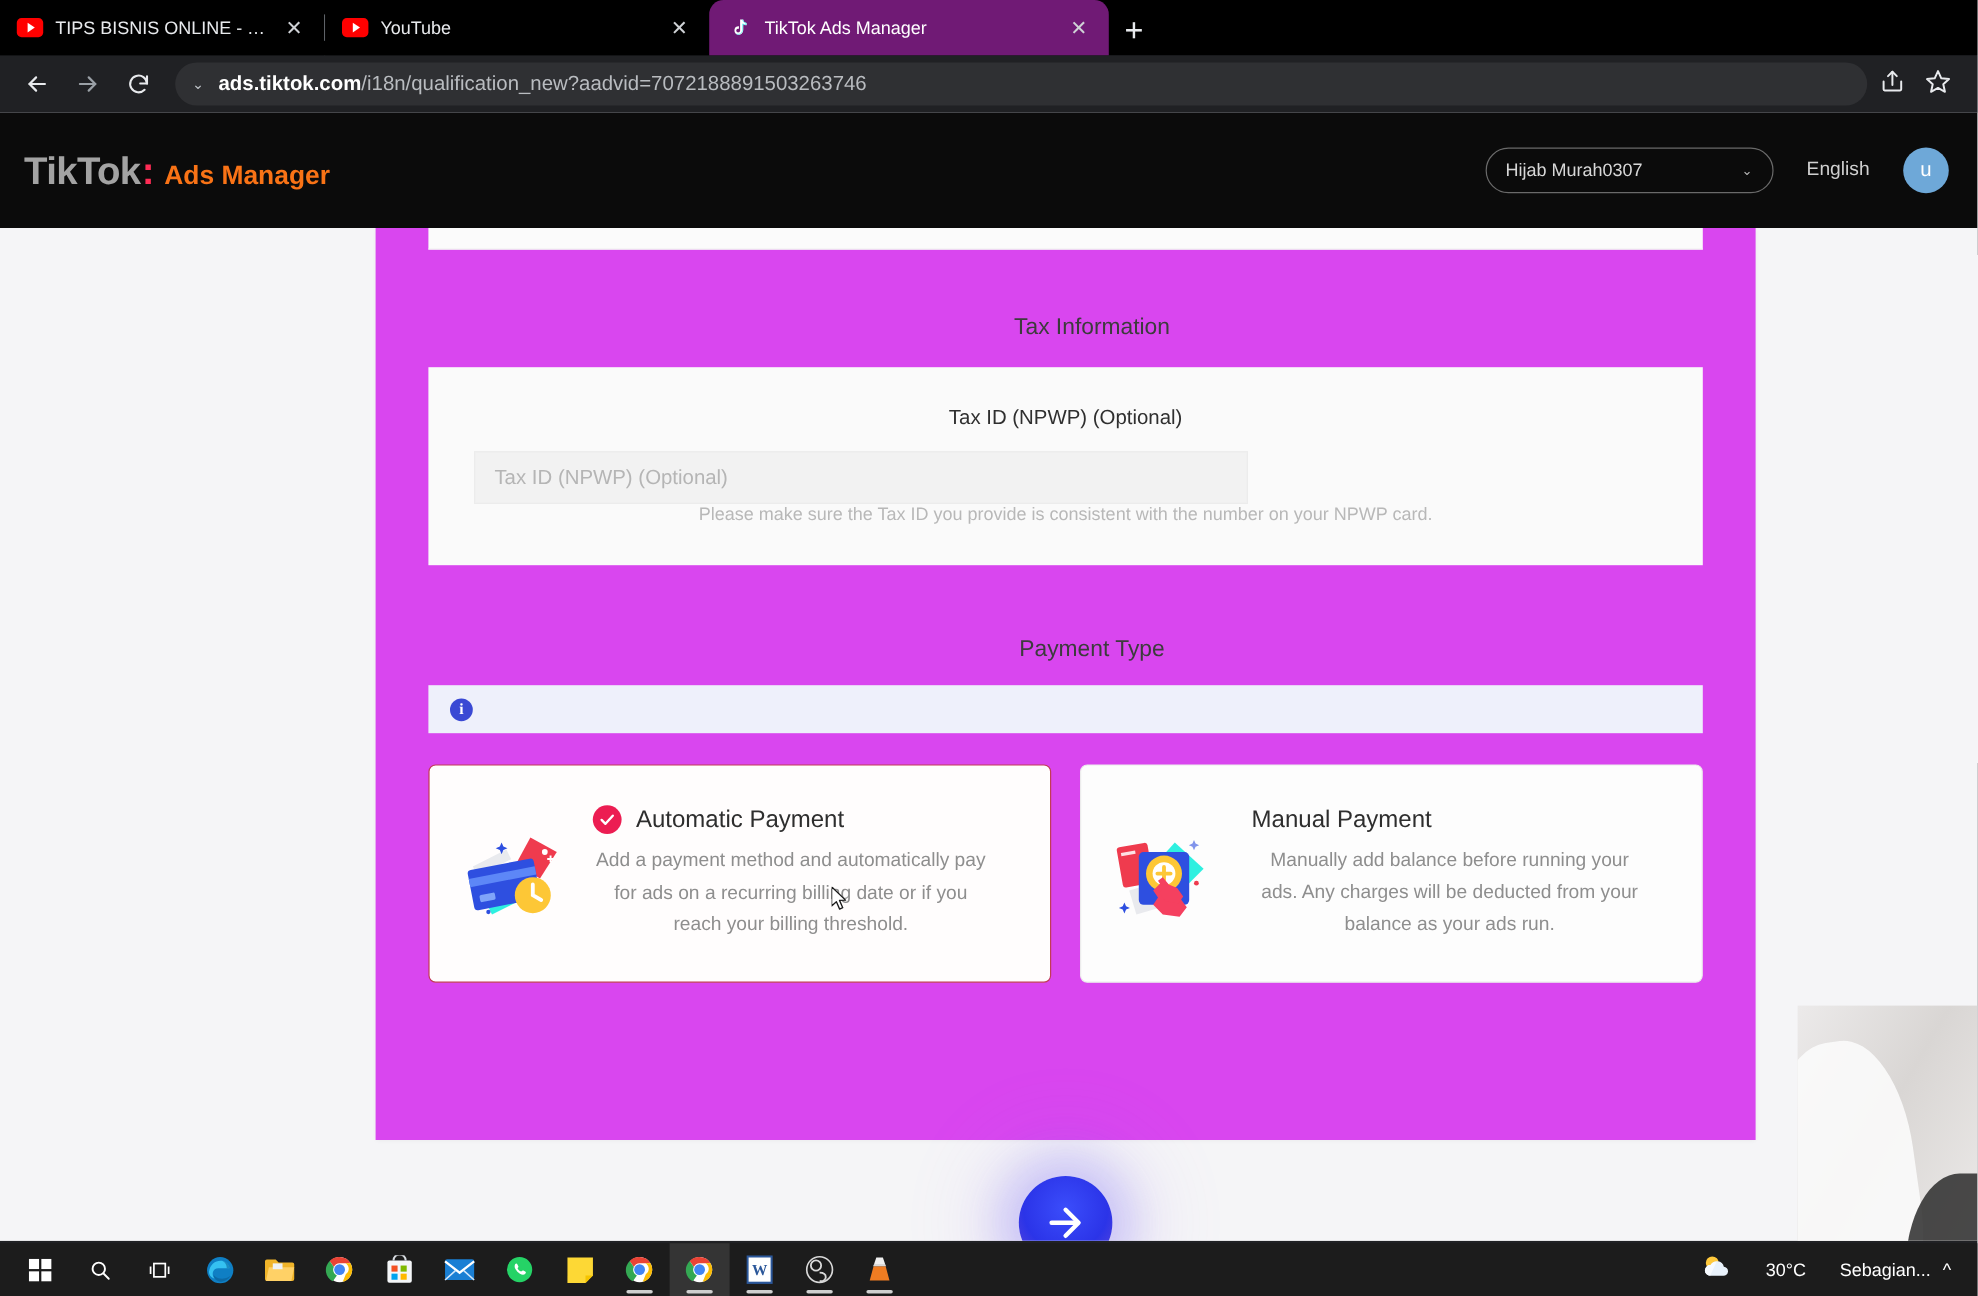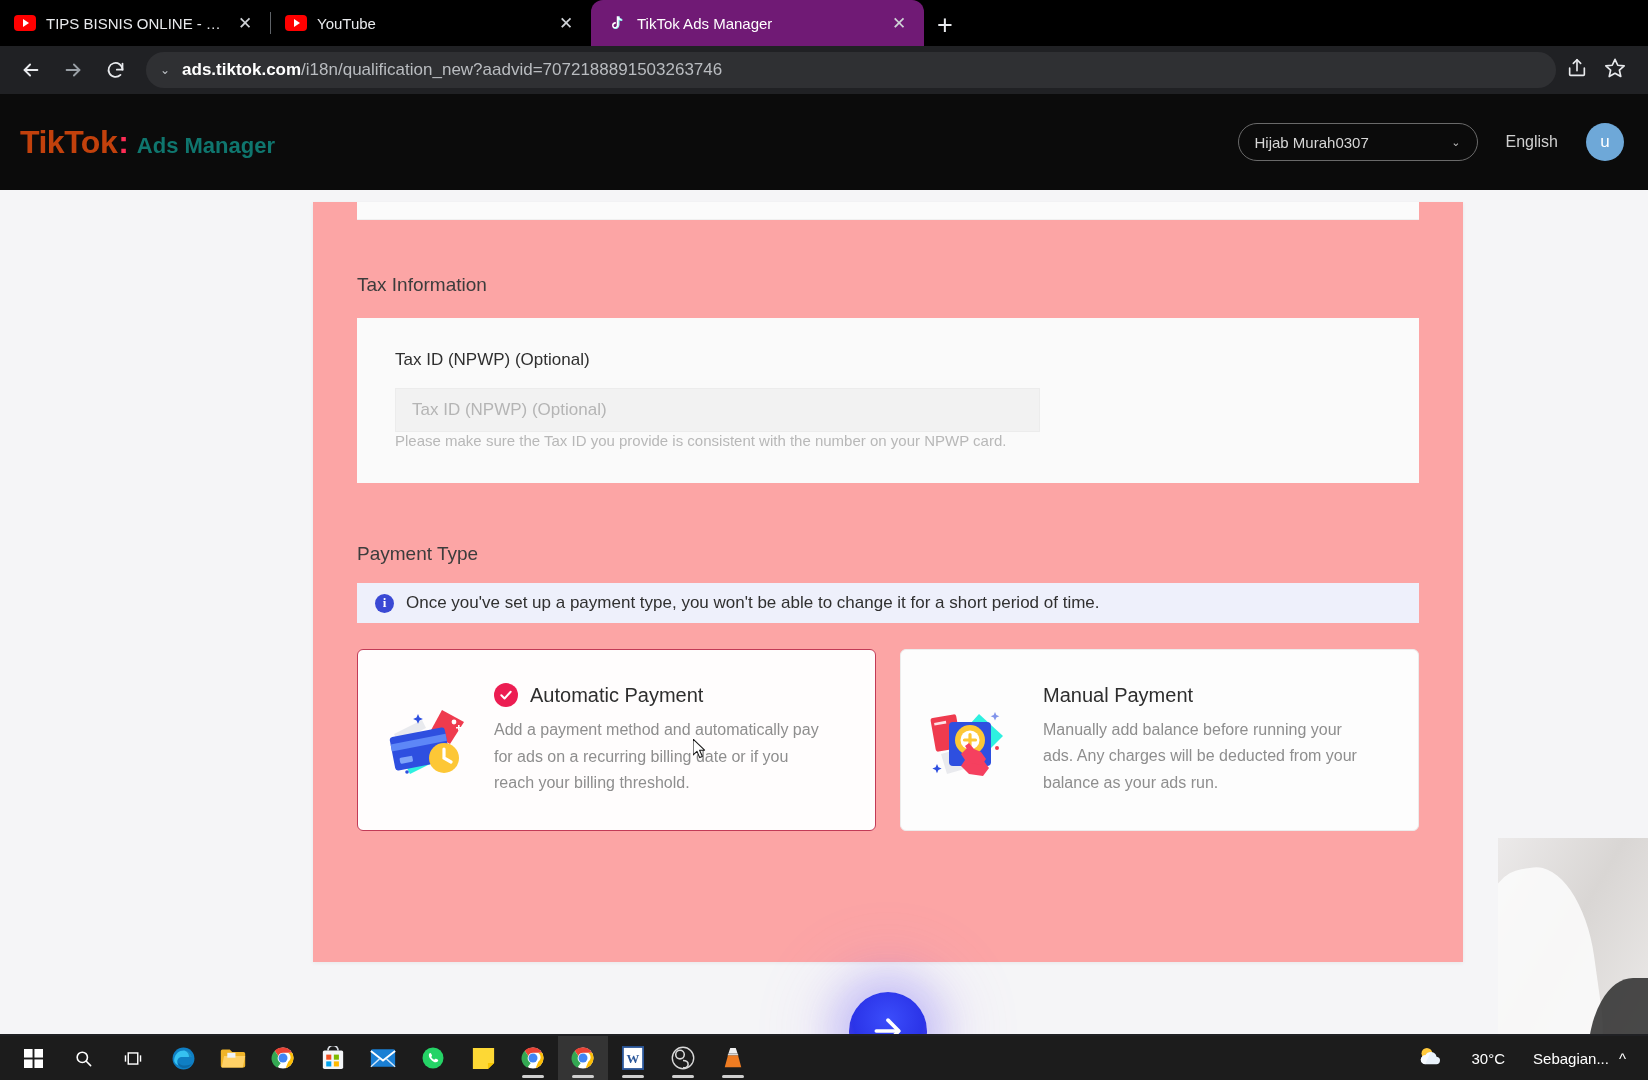--- a/index.html
+++ b/index.html
@@ -56,39 +56,40 @@
 
   
   .viewport { position:absolute; top:94px; left:0; width:1648px; height:940px; background:#f5f5f7;
     overflow:hidden; }
 
   .tiktok-header {
     height:96px; background:#0b0b0b; display:flex; align-items:center;
     padding:0 24px 0 20px; position:relative;
   }
   .tt-logo { display:flex; align-items:baseline; gap:4px; }
-  .tt-logo .tt-word { font-size:32px; font-weight:bold; color:#c2410c; letter-spacing:-0.5px;
+  .tt-logo .tt-word { font-size:32px; font-weight:bold; color:#a3a3a3; letter-spacing:-0.5px;
     position:relative; }
   .tt-logo .tt-colon { color:#fe2c55; font-size:32px; font-weight:bold; margin-left:-3px; }
-  .tt-logo .tt-sub { font-size:22px; font-weight:bold; color:#0f766e; margin-left:4px; }
+  .tt-logo .tt-sub { font-size:22px; font-weight:bold; color:#f97316; margin-left:4px; }
   .header-right { margin-left:auto; display:flex; align-items:center; gap:28px; }
   .acct-select {
     width:240px; height:38px; border:1px solid #6a6a6a; border-radius:19px;
     display:flex; align-items:center; padding:0 16px; color:#d7d7d7; font-size:15px;
   }
   .acct-select .chev { margin-left:auto; font-size:11px; color:#bbb; }
   .lang { color:#d0d0d0; font-size:16px; }
   .avatar { width:38px; height:38px; border-radius:50%; background:#6ea8d8; color:#fff;
     display:flex; align-items:center; justify-content:center; font-size:17px; }
 
   .page-body { position:relative; height:844px; background:#f5f5f7; }
   .sheet {
-    position:absolute; left:313px; top:12px; width:1150px; background:#fca5a5;
+    position:absolute; left:313px; top:0; width:1150px; background:#d946ef;
     padding:0 0 28px 0; min-height:760px;
     box-shadow:0 1px 4px rgba(0,0,0,0.06);
+    text-align:center;
   }
   .sheet-top-strip { height:18px; background:#fbfbfb; border-bottom:1px solid #f0f0f0;
      margin:0 44px; }
 
   .sec-title { font-size:19px; color:#3c3c3c; padding:54px 0 0 44px; }
 
   .panel { margin:22px 44px 0 44px; background:#fafafa; padding:32px 38px 34px 38px; }
   .field-label { font-size:17px; color:#2f2f2f; margin-bottom:18px; }
   .field-input {
     height:44px; background:#f2f2f2; border:1px solid #ececec; width:645px;
@@ -263,21 +264,20 @@
           <div class="field-input">
             <span>Tax ID (NPWP) (Optional)</span>
           </div>
           <div class="field-help">Please make sure the Tax ID you provide is consistent with the number on your NPWP card.</div>
         </div>
 
         <div class="sec-title2">Payment Type</div>
 
         <div class="infobar">
           <span class="info-icon">i</span>
-          <span>Once you've set up a payment type, you won't be able to change it for a short period of time.</span>
         </div>
 
         <div class="cards">
 
           <div class="pay-card selected">
             <div class="card-illus">
               <svg width="96" height="96" viewBox="0 0 96 96">
                 <polygon points="62,18 84,30 70,52 50,40" fill="#ef3b4e"></polygon>
                 <circle cx="74" cy="30" r="2.4" fill="#fff"></circle>
                 <path d="M76 35 l2 0 0-2 1.6 0 0 2 2 0 0 1.6 -2 0 0 2 -1.6 0 0-2 -2 0z" fill="#fff"></path>

